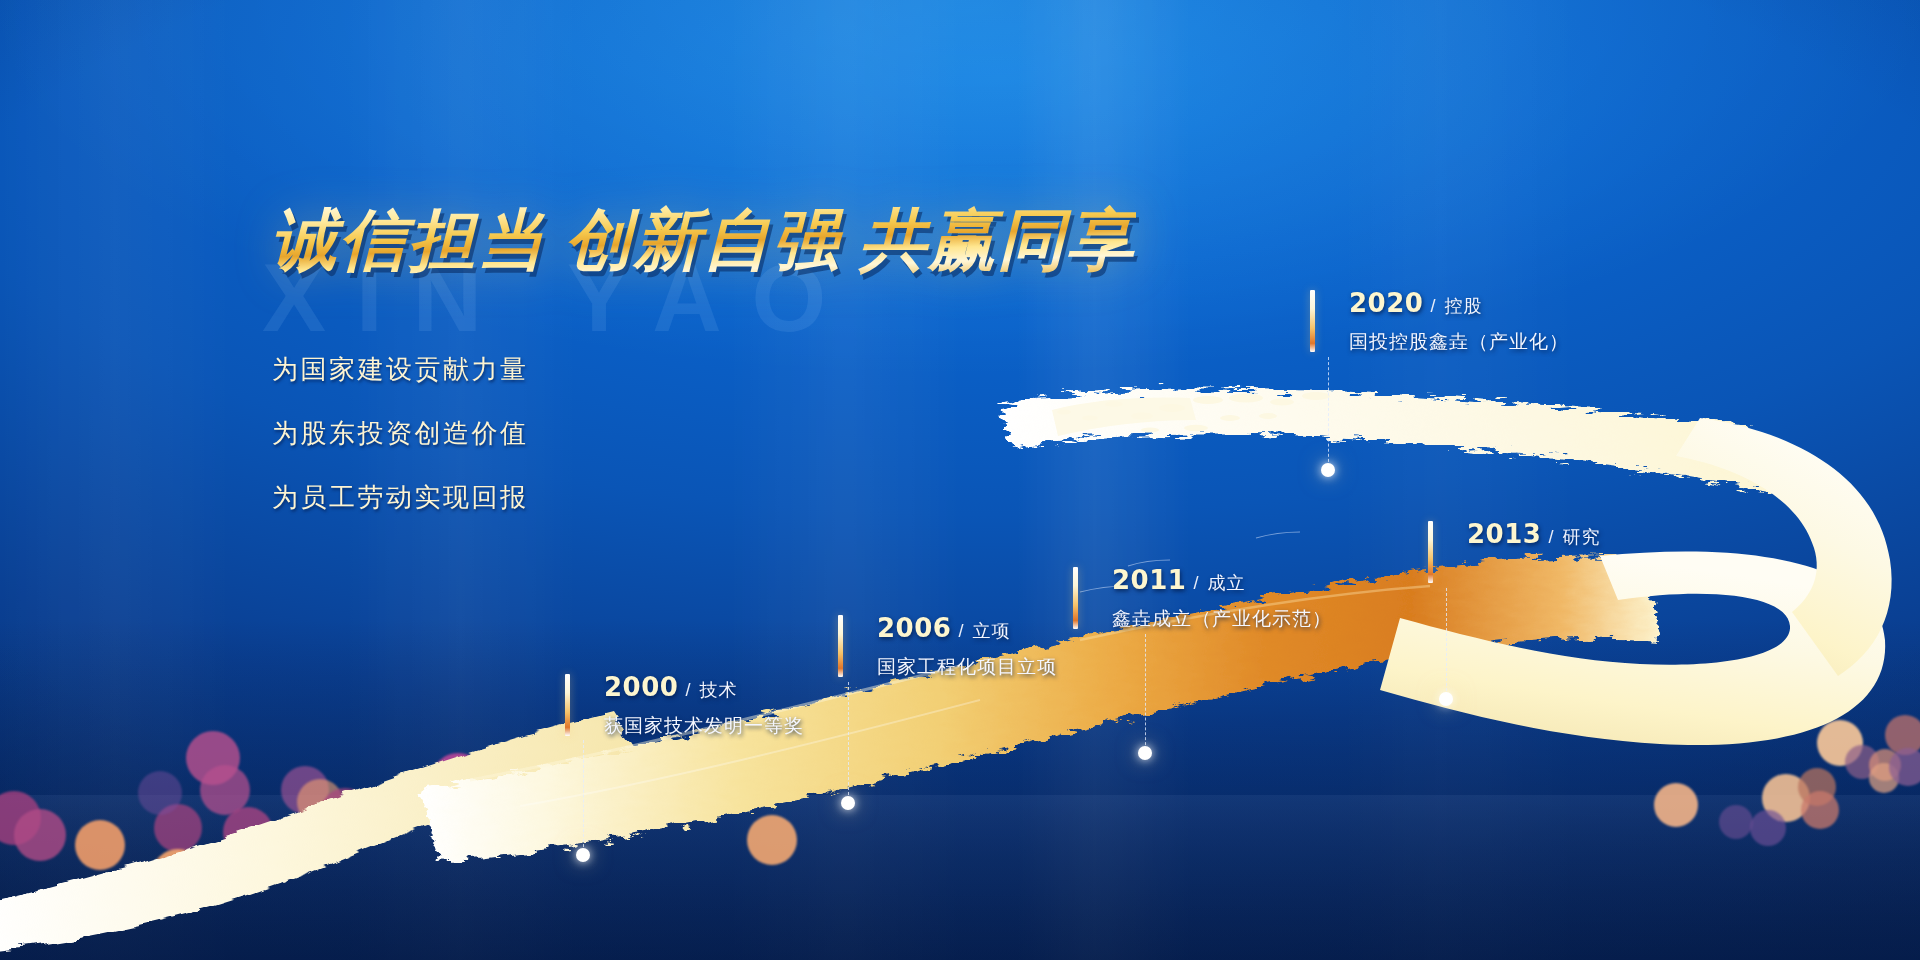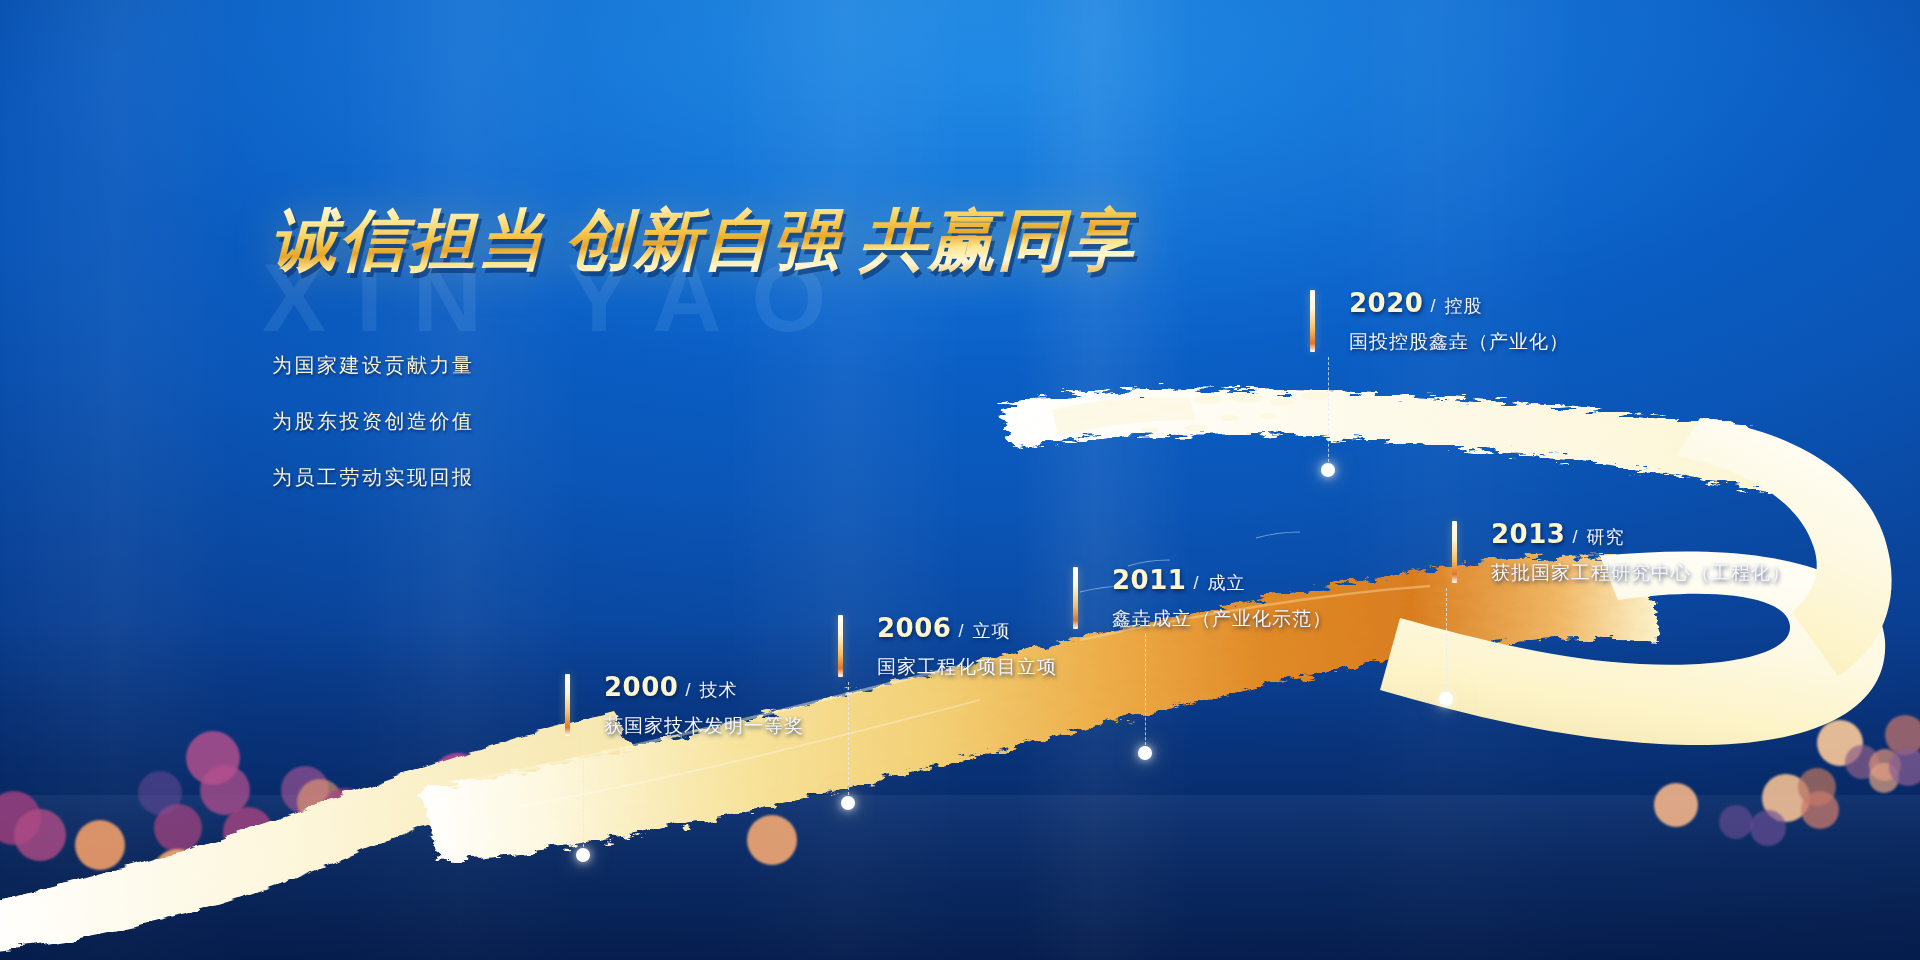--- a/index.html
+++ b/index.html
@@ -104,21 +104,21 @@
   }
 
   
   .mission{
     position:absolute;
     left:272px; top:352px;
     display:flex; flex-direction:column;
     gap:29px;
   }
   .mission-line{
-    font-size:20px;
+    font-size:26px;
     letter-spacing:2.5px;
     color:#fdf4d2;
     text-shadow:1px 2px 3px rgba(4,30,80,.75);
     white-space:nowrap;
     font-weight:500;
   }
 
   
   .brush-wrap{ position:absolute; inset:0; pointer-events:none; }
 
@@ -389,30 +389,29 @@
               <span class="tl-year">2011</span>
               <span class="tl-slash">/</span>
               <span class="tl-tagline">成立</span>
             </div>
             <div class="tl-desc">鑫垚成立（产业化示范）</div>
           </div>
         </div>
       </div>
       <div class="tl-lead" style="left: 1446px; top: 588px; height: 108px;"></div>
       <div class="tl-dot" style="left: 1439px; top: 692px;"></div>
-      <div class="tl-item" style="left: 1428px; top: 519px; margin-left: 24px;">
+      <div class="tl-item" style="left: 1428px; top: 519px;">
         <div class="tl-head">
           <div class="tl-bar"></div>
           <div class="tl-text">
             <div class="tl-title-row">
               <span class="tl-year">2013</span>
               <span class="tl-slash">/</span>
               <span class="tl-tagline">研究</span>
             </div>
-            <div class="tl-desc">获批国家工程研究中心（工程化）</div>
           </div>
         </div>
       </div>
       <div class="tl-lead" style="left: 1328px; top: 357px; height: 110px;"></div>
       <div class="tl-dot" style="left: 1321px; top: 463px;"></div>
       <div class="tl-item" style="left: 1310px; top: 288px;">
         <div class="tl-head">
           <div class="tl-bar"></div>
           <div class="tl-text">
             <div class="tl-title-row">

